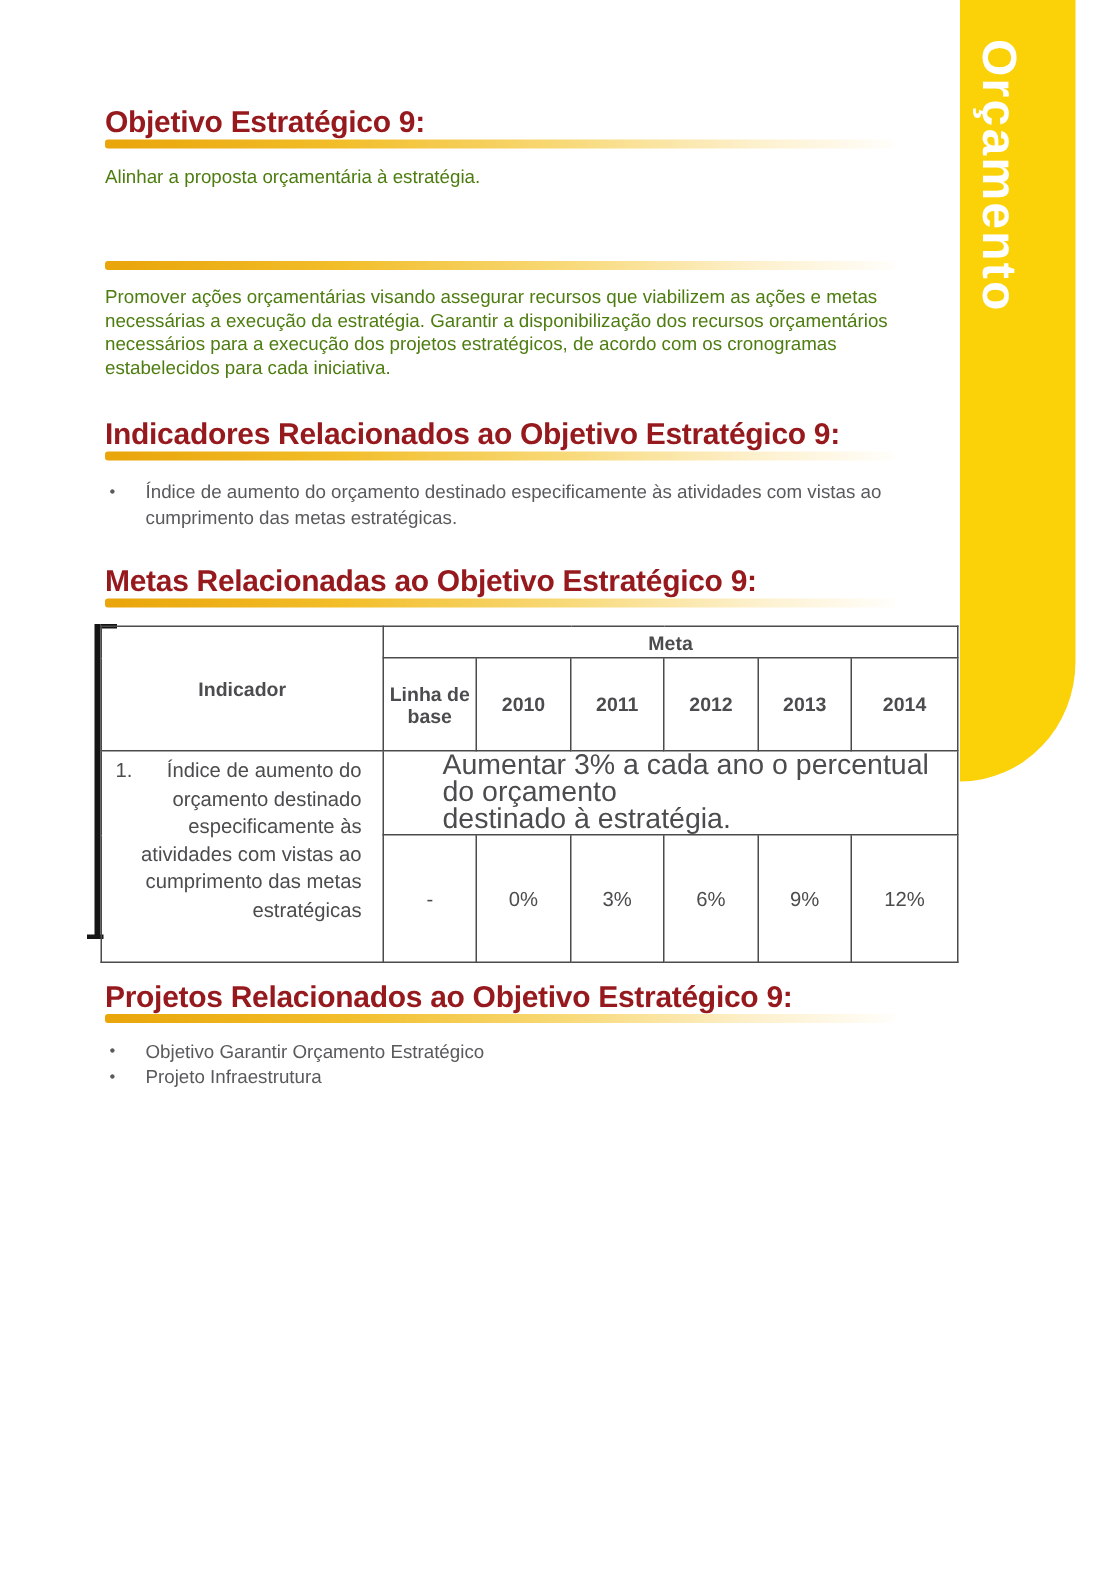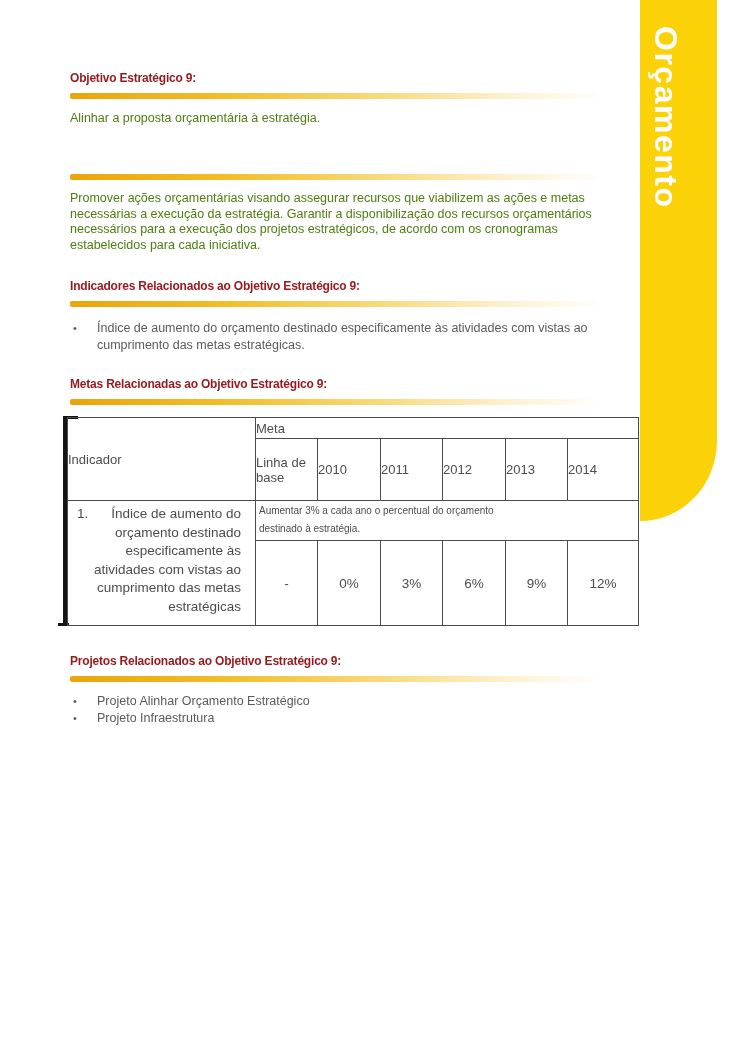--- a/index.html
+++ b/index.html
@@ -23,21 +23,21 @@
     position:absolute; left:647px; top:26px;
     writing-mode:vertical-rl;
     font-size:32px; font-weight:bold; color:#ffffff;
     letter-spacing:1.5px;
     font-family:"Liberation Sans", sans-serif;
   }
 
   
   .hd {
     position:absolute; left:70px; margin:0;
-    font-size:12px; font-weight:bold; color:#96191D;
+    font-size:20px; font-weight:bold; color:#96191D;
     letter-spacing:-0.2px; white-space:nowrap;
   }
   .rule {
     position:absolute; left:70px; width:527px; height:6px;
     background:linear-gradient(90deg,#E9A50A 0%,#F2BE2A 30%,#F8D977 58%,#FDF0CC 82%,#FFFEFB 100%);
     border-radius:2px;
   }
 
   
   .txt {
@@ -51,32 +51,32 @@
   .b-text { white-space:pre-line; }
 
   
   .meta-table {
     position:absolute; left:67px; top:417px;
     border-collapse:collapse; table-layout:fixed;
     width:571px; color:#4C4C4E;
     font-family:"Liberation Sans", sans-serif;
   }
   .meta-table td { border:1px solid #4B4B4B; padding:0; vertical-align:middle; }
-  .meta-table .hcell { font-weight:normal; font-size:13px; text-align:left; line-height:15px; }
+  .meta-table .hcell { font-weight:bold; font-size:13px; text-align:center; line-height:15px; }
   .r-meta td { height:20px; }
   .r-years td { height:61px; }
   .r-desc td { height:39px; }
   .r-vals td { height:84px; text-align:center; font-size:13.5px; }
   .cell-indicador-body { vertical-align:top !important; }
   .num-row { display:flex; padding:4px 4px 0 9px; font-size:13.5px; line-height:18.5px; }
   .num { flex:0 0 17px; }
   .num-text { white-space:pre-line;text-align:right; }
   .cell-desc { vertical-align:top !important; }
   .cell-desc .desc-inner {
-    padding:1px 3px 0 3px; font-size:10px; line-height:18px; white-space:pre-line;
+    padding:1px 3px 0 3px; font-size:19px; line-height:18px; white-space:pre-line;margin-left:36px;
   }
 
   
   .bracket { position:absolute; left:63px; top:416px; width:4px; height:210px; background:#151515; }
   .bracket::before { content:""; position:absolute; top:0; left:4px; width:11px; height:3px; background:#151515; }
   .bracket::after  { content:""; position:absolute; bottom:0; left:-5px; width:11px; height:3px; background:#151515; }
 </style>
 </head>
 <body>
 
@@ -158,21 +158,21 @@
       <td>12%</td>
     </tr>
   </tbody>
     </table>
 
   <h2 class="hd" style="top:654px">Projetos Relacionados ao Objetivo Estratégico 9:</h2>
   <div class="rule" style="top:676px"></div>
   <div class="bullets" style="top:693px">
     <div class="b-item">
       <span class="b-mark">•</span>
-      <span class="b-text">Projeto Alinhar Orçamento Estratégico</span>
+      <span class="b-text">Objetivo Garantir Orçamento Estratégico</span>
     </div>
     <div class="b-item">
       <span class="b-mark">•</span>
       <span class="b-text">Projeto Infraestrutura</span>
     </div>
   </div>
 
 </div>
 
 </body></html>

